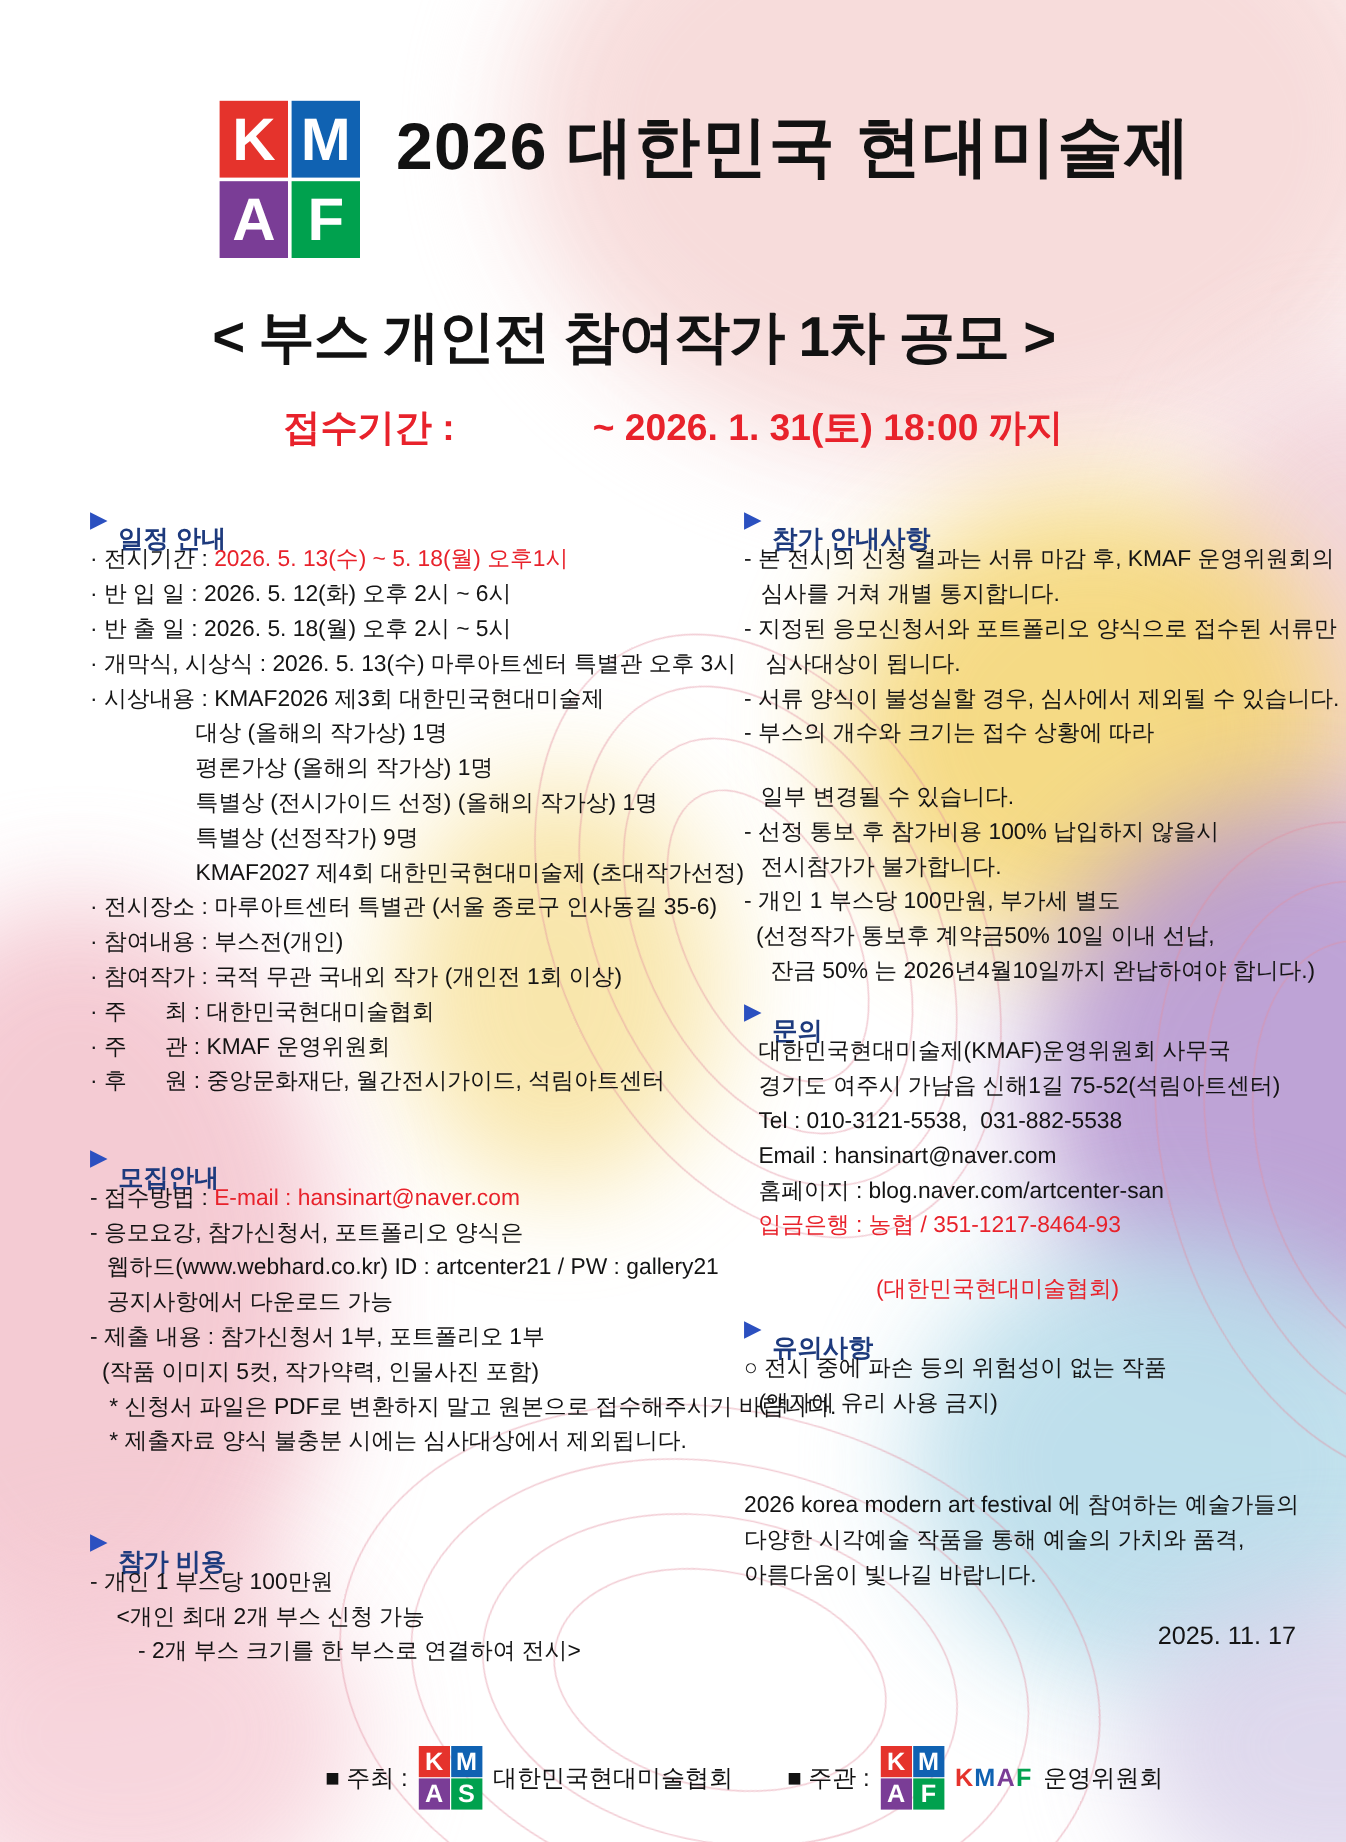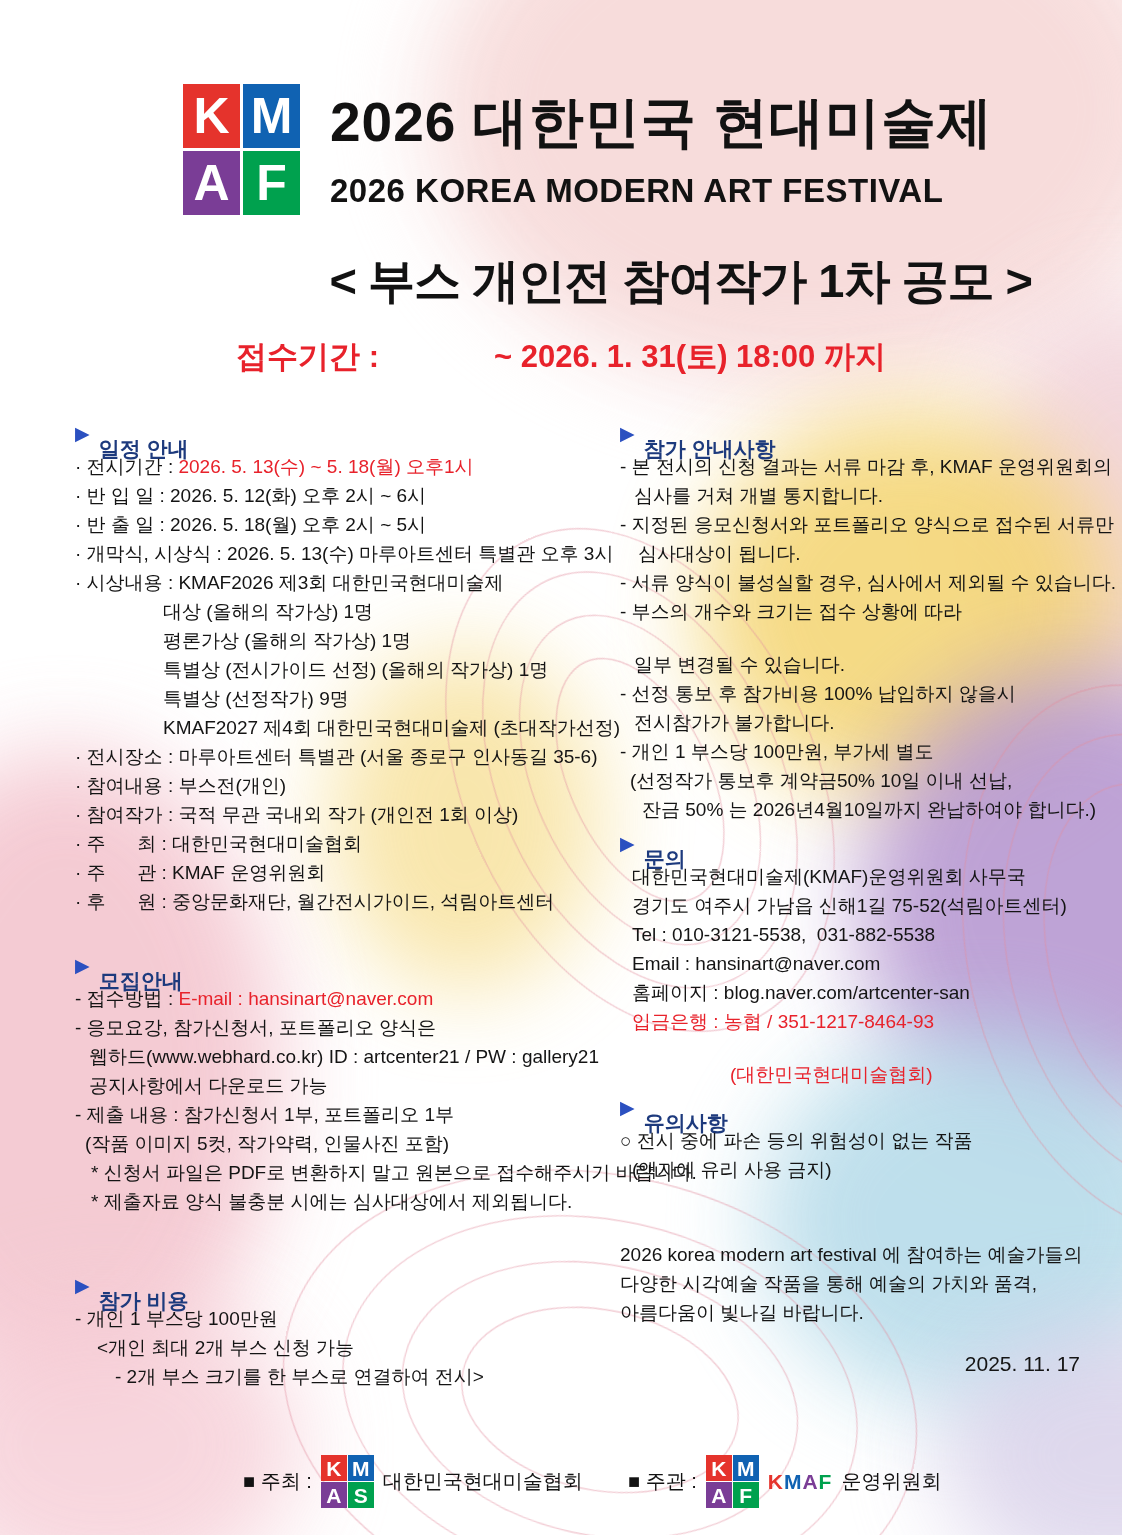--- a/index.html
+++ b/index.html
@@ -12,40 +12,40 @@
 
   
   .big-logo{position:absolute;left:183px;top:84px;display:grid;
     grid-template-columns:57px 57px;grid-template-rows:64px 64px;gap:3px;}
   .big-logo .cell{display:flex;align-items:center;justify-content:center;
     color:#fff;font-weight:800;font-size:50px;line-height:1;}
   .title-wrap{position:absolute;left:330px;top:86px;}
   .title-ko{font-size:55px;font-weight:800;color:#121212;letter-spacing:1px;white-space:pre;}
   .title-en{font-size:33px;font-weight:700;color:#121212;margin-top:12px;letter-spacing:.5px;white-space:pre;}
 
-  .banner-heading{position:absolute;left:0;top:250px;width:1032px;text-align:right;
+  .banner-heading{position:absolute;left:12px;top:250px;width:1032px;text-align:center;
     font-size:47px;font-weight:800;color:#121212;letter-spacing:-1px;white-space:pre;}
   .deadline-row{position:absolute;left:0;top:336px;width:1122px;display:flex;
     justify-content:center;gap:115px;font-size:31px;font-weight:700;color:#e8222b;white-space:pre;}
 
   
   .sec{position:absolute;}
   .sec-h{display:flex;align-items:center;gap:9px;height:30px;margin-bottom:4px;}
   .arr{color:#2b50c0;font-size:19px;line-height:1;}
   .sec-t{color:#1d3a7d;font-size:21px;font-weight:700;white-space:pre;margin-top:32px;}
   .ln{height:29px;line-height:29px;font-size:19px;color:#141414;white-space:pre;}
   .ln .red{color:#e8222b;}
 
   
   .closing .ln{height:29px;}
   .date-line{position:absolute;left:620px;top:1352px;width:460px;text-align:right;
     padding-right:28px;font-size:21px;color:#141414;white-space:pre;}
 
   
-  .foot-group{position:absolute;display:flex;align-items:center;gap:9px;}
+  .foot-group{position:absolute;display:flex;align-items:center;gap:9px;margin-left:28px;}
   .foot-label,.foot-name{font-size:20px;color:#121212;white-space:pre;}
   .foot-name{font-weight:400;}
   .mini-logo{display:grid;grid-template-columns:26px 26px;grid-template-rows:26px 26px;gap:1px;}
   .mini-logo .cell{display:flex;align-items:center;justify-content:center;
     color:#fff;font-weight:800;font-size:21px;line-height:1;}
   .kmaf-word span{font-size:21px;font-weight:800;letter-spacing:1px;}
 </style>
 </head>
 <body>
 
@@ -85,21 +85,20 @@
   </div>
 
   <div class="big-logo">
       <div class="cell" style="background: rgb(229, 51, 44);">K</div>
       <div class="cell" style="background: rgb(16, 98, 178);">M</div>
       <div class="cell" style="background: rgb(122, 61, 150);">A</div>
       <div class="cell" style="background: rgb(0, 161, 78);">F</div>
     </div>
   <div class="title-wrap">
     <div class="title-ko">2026 대한민국 현대미술제</div>
-    <div class="title-en">2026 KOREA MODERN ART FESTIVAL</div>
   </div>
 
   <div class="banner-heading">&lt; 부스 개인전 참여작가 1차 공모 &gt;</div>
   <div class="deadline-row">
     <span>접수기간 :</span>
     <span>~ 2026. 1. 31(토) 18:00 까지</span>
   </div>
 
   <div class="sec" style="left:75px;top:418px;width:560px;">
     <div class="sec-h">

